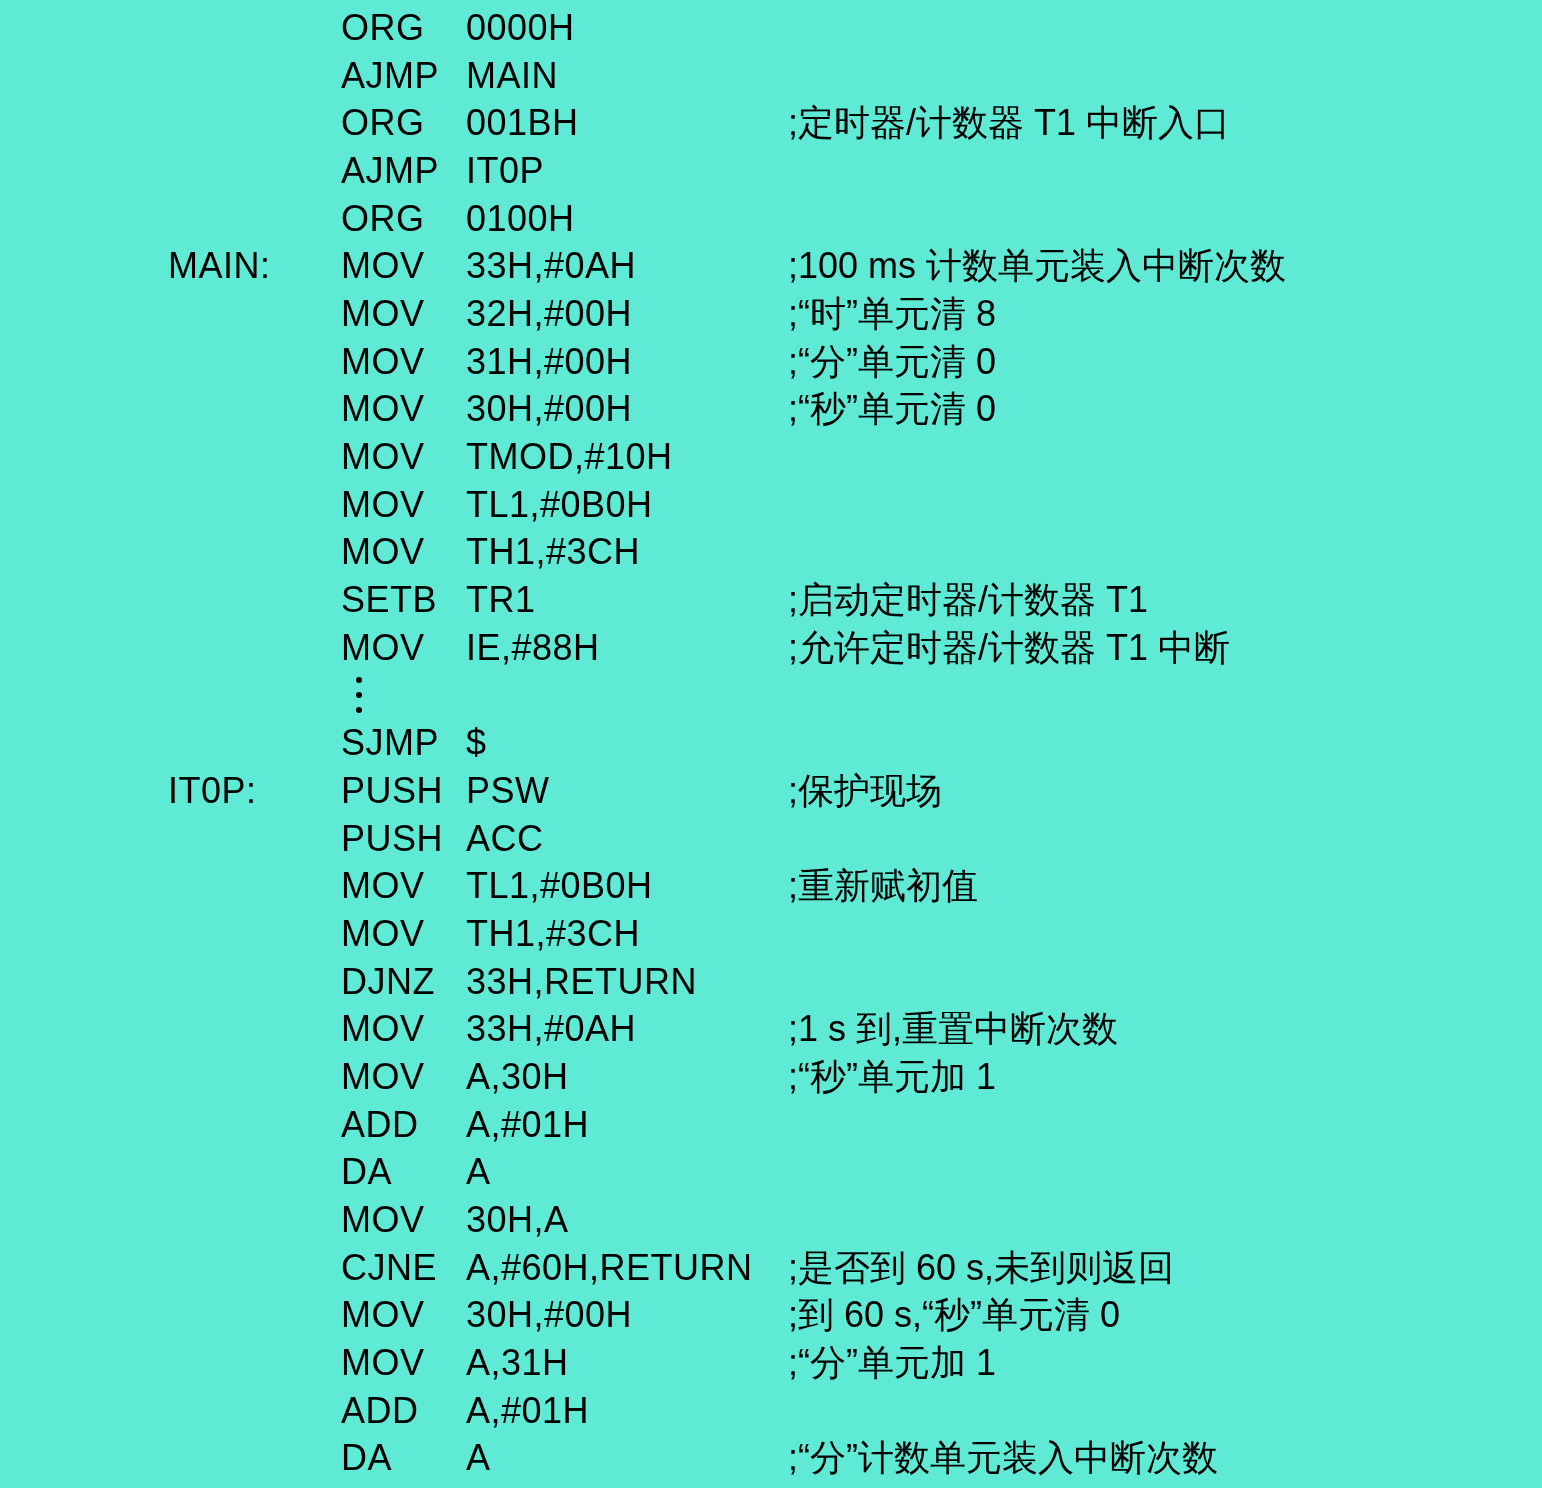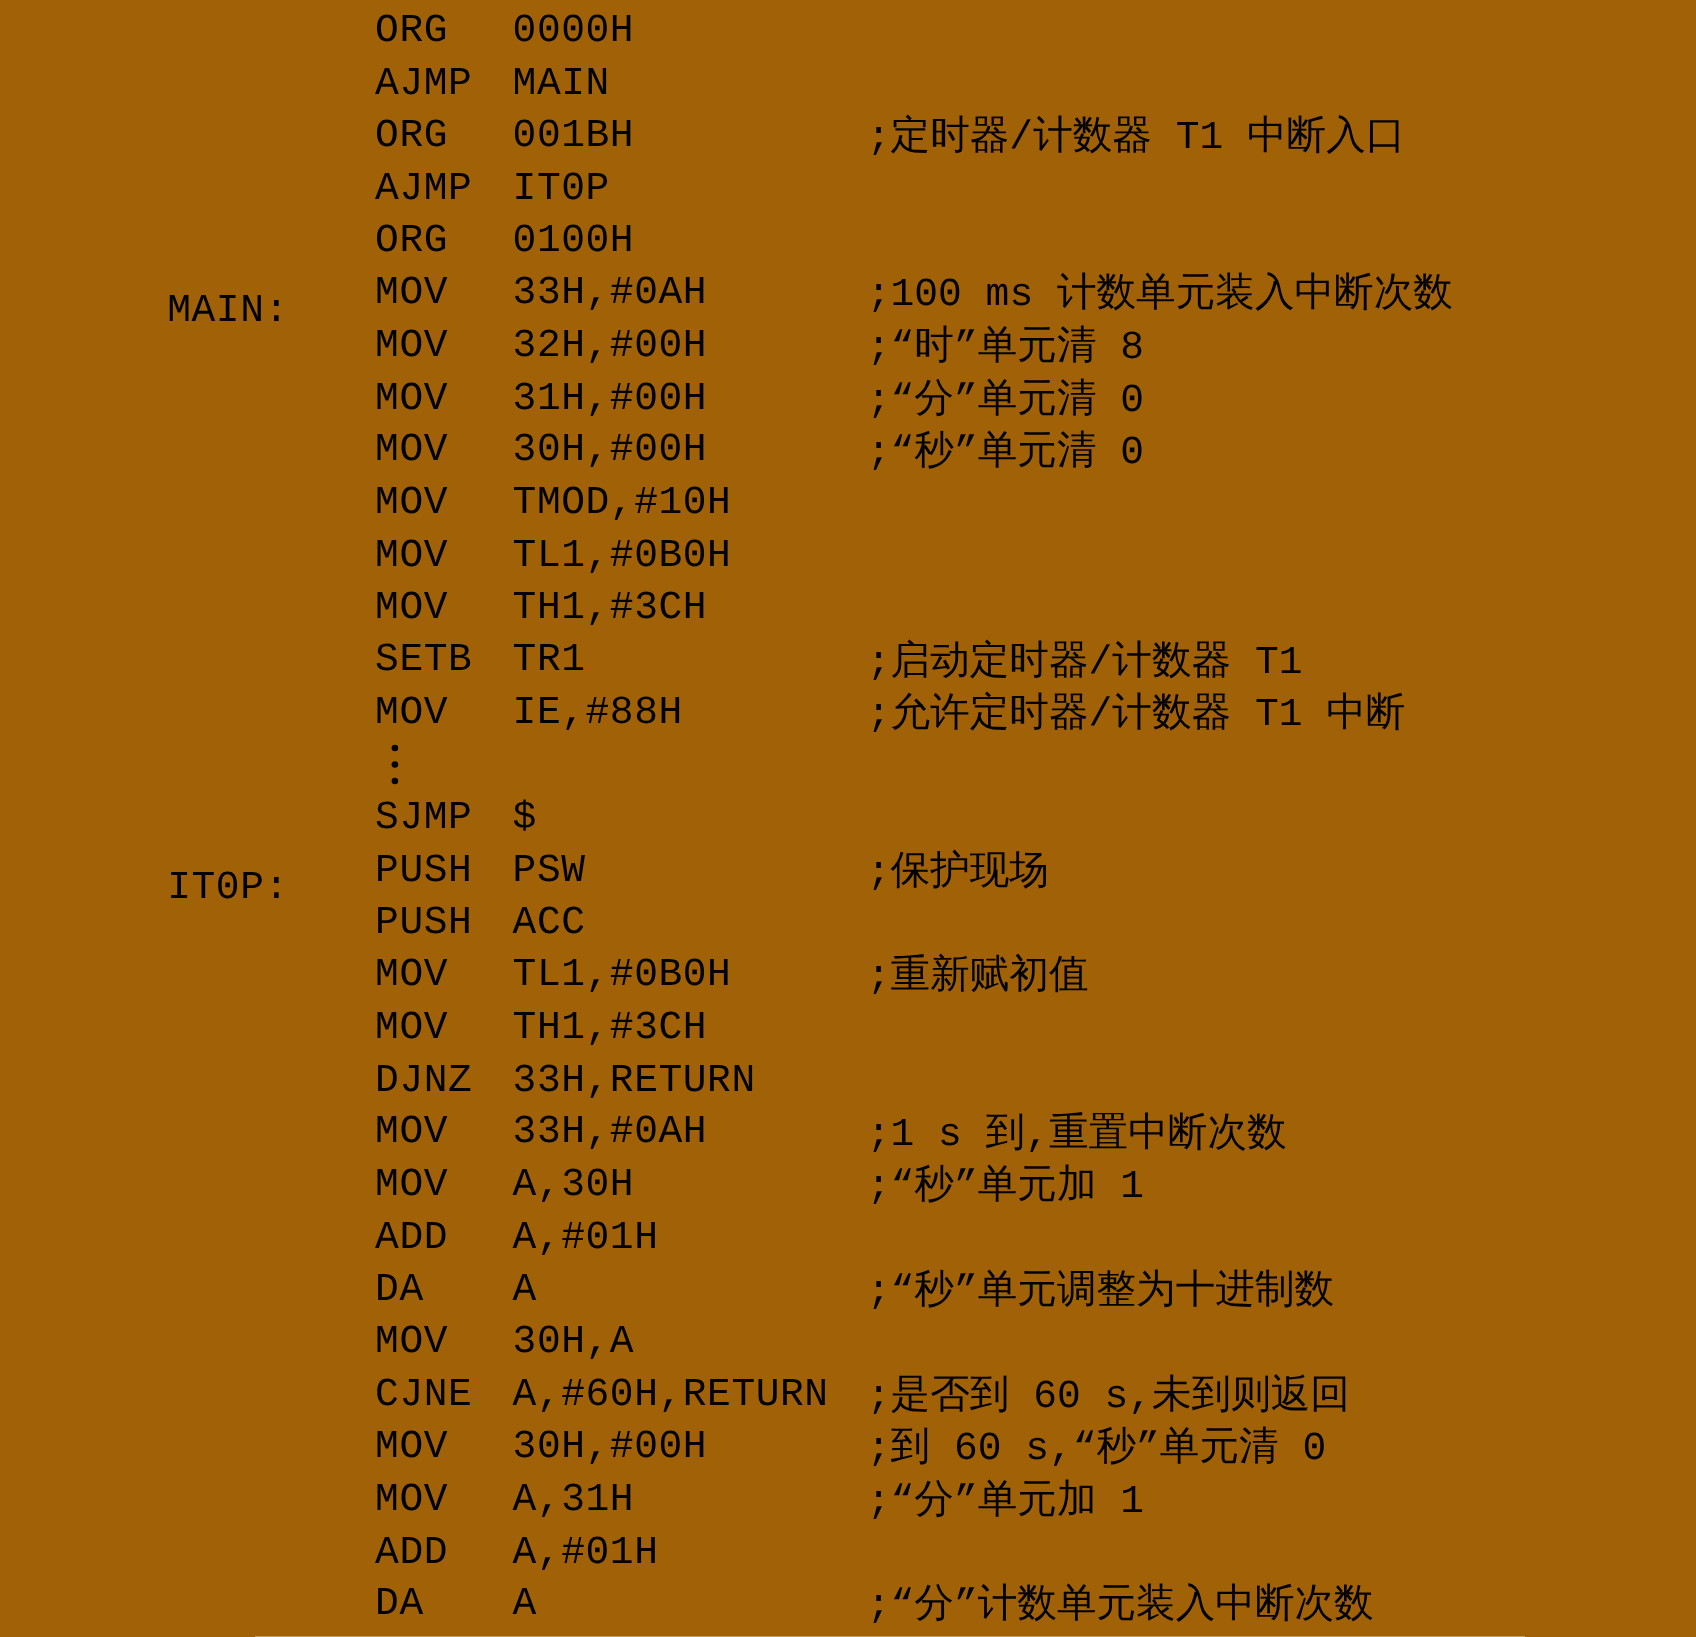--- a/index.html
+++ b/index.html
@@ -4,23 +4,23 @@
 <style>
   html, body {
     margin: 0;
     padding: 0;
     background: #ffffff;
   }
   .page {
     position: relative;
     width: 1542px;
     height: 1488px;
-    background: #a16207;
+    background: #5eead4;
     color: #000000;
-    font-family: Liberation Mono, monospace;
+    font-family: Liberation Sans, sans-serif;
     font-size: 36px;
     overflow: hidden;
     box-sizing: border-box;
     padding-top: 4px;
   }
   .code-listing {
     position: relative;
     width: 100%;
     height: 100%;
   }
@@ -28,21 +28,21 @@
     position: relative;
     height: 47.7px;
   }
   .col {
     position: absolute;
     top: 50%;
     transform: translateY(-50%);
     white-space: pre;
     letter-spacing: 0.5px;
   }
-  .label   { left: 152px; margin-top: 16px; }
+  .label   { left: 168px; }
   .opcode  { left: 341px; }
   .operand { left: 466px; }
   .comment { left: 788px; letter-spacing: 0; }
   
   .vdots {
     position: absolute;
     left: 356px;
     top: 50%;
     transform: translateY(-50%);
     display: flex;
@@ -170,21 +170,20 @@
         <span class="col operand">A,30H</span>
         <span class="col comment">;“秒”单元加 1</span>
       </div>
       <div class="code-line">
         <span class="col opcode">ADD</span>
         <span class="col operand">A,#01H</span>
       </div>
       <div class="code-line">
         <span class="col opcode">DA</span>
         <span class="col operand">A</span>
-        <span class="col comment">;“秒”单元调整为十进制数</span>
       </div>
       <div class="code-line">
         <span class="col opcode">MOV</span>
         <span class="col operand">30H,A</span>
       </div>
       <div class="code-line">
         <span class="col opcode">CJNE</span>
         <span class="col operand">A,#60H,RETURN</span>
         <span class="col comment">;是否到 60 s,未到则返回</span>
       </div>

